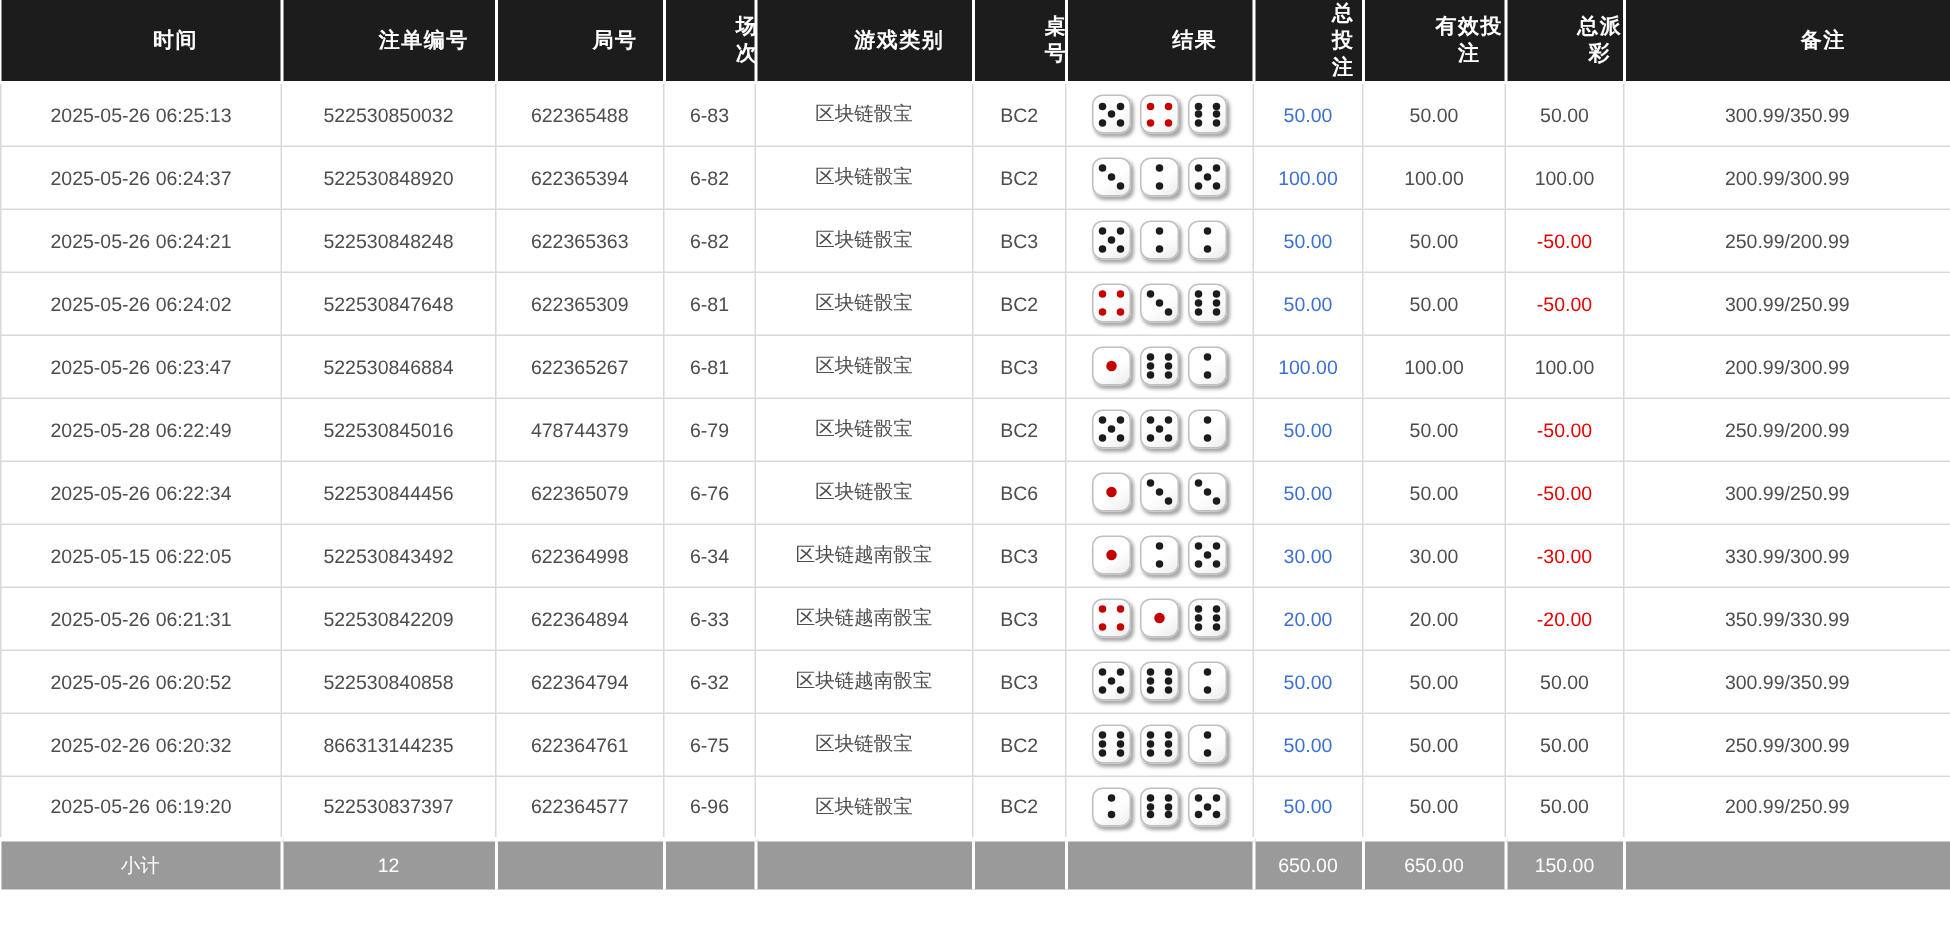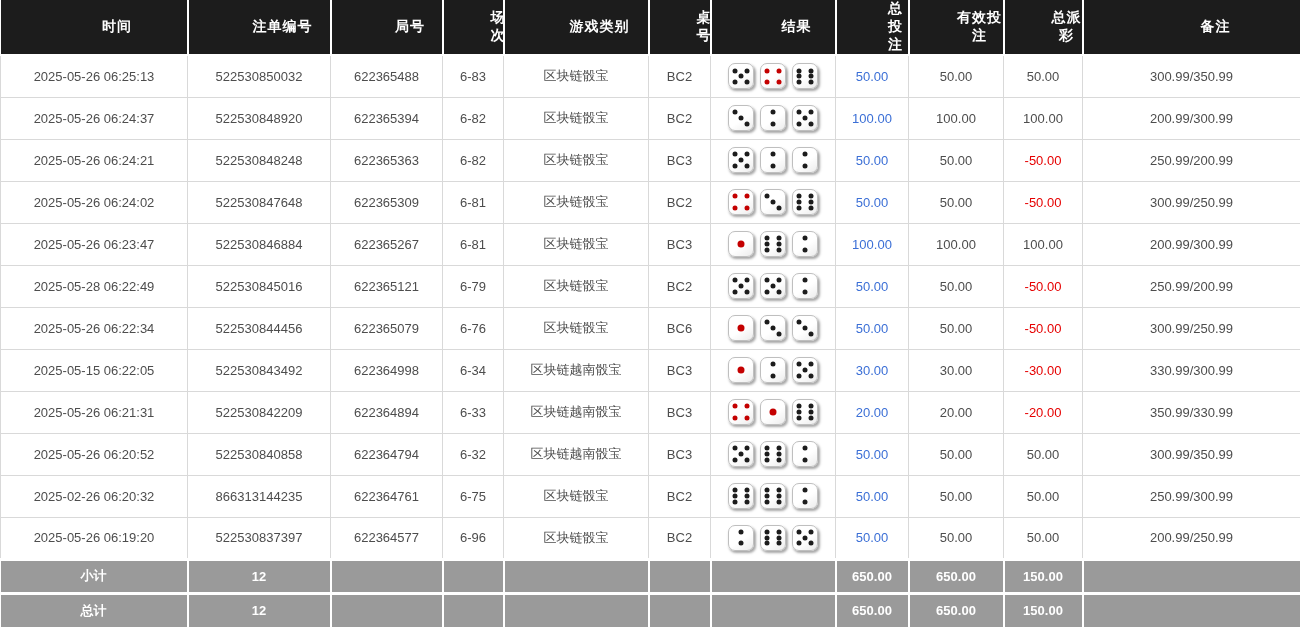--- a/index.html
+++ b/index.html
@@ -11,21 +11,21 @@
              font-weight:bold; text-align:center; border-right:2px solid #ffffff;
              border-bottom:2px solid #ffffff; letter-spacing:1px;padding-left:47px; }
   thead th:last-child { border-right:none; }
 
   tbody td { height:42px; border:1px solid #d9d9d9; font-size:13px; color:#4d4d4d;
              text-align:center; background:#ffffff; vertical-align:middle; }
 
   td.total-bet { color:#3b6fd6; }
   td.payout.neg { color:#e60000; }
 
-  tr.footer-row td { background:#9a9a9a; color:#ffffff; font-weight:bold;
+  tr.footer-row td { background:#9a9a9a; color:#ffffff; font-weight:normal;
                      height:34px; font-size:13px; border:none;
                      border-right:2px solid #ffffff; border-top:3px solid #ffffff; }
   tr.footer-row td:last-child { border-right:none; }
 
   .die { display:inline-block; width:26px; height:26px; position:relative;
          background:linear-gradient(145deg,#ffffff 55%,#ececec);
          border:1px solid #bfbfbf; border-radius:7px; margin:0 3px;
          vertical-align:middle; box-shadow:1.5px 2px 2.5px rgba(0,0,0,0.35); }
   .die .pip { position:absolute; width:5px; height:5px; border-radius:50%;
               background:#1c1c1c; transform:translate(-50%,-50%); }
@@ -126,21 +126,21 @@
         <td>BC3</td>
         <td><span class="die v1"><span class="pip red" style="left: 50%; top: 50%;"></span></span><span class="die v6"><span class="pip" style="left: 27%; top: 27%;"></span><span class="pip" style="left: 73%; top: 27%;"></span><span class="pip" style="left: 27%; top: 50%;"></span><span class="pip" style="left: 73%; top: 50%;"></span><span class="pip" style="left: 27%; top: 73%;"></span><span class="pip" style="left: 73%; top: 73%;"></span></span><span class="die v2"><span class="pip" style="left: 50%; top: 27%;"></span><span class="pip" style="left: 50%; top: 73%;"></span></span></td>
         <td class="total-bet">100.00</td>
         <td>100.00</td>
         <td class="payout">100.00</td>
         <td>200.99/300.99</td>
       </tr>
       <tr>
         <td>2025-05-28 06:22:49</td>
         <td>522530845016</td>
-        <td>622365121</td>
+        <td>478744379</td>
         <td>6-79</td>
         <td>区块链骰宝</td>
         <td>BC2</td>
         <td><span class="die v5"><span class="pip" style="left: 27%; top: 27%;"></span><span class="pip" style="left: 73%; top: 27%;"></span><span class="pip" style="left: 50%; top: 50%;"></span><span class="pip" style="left: 27%; top: 73%;"></span><span class="pip" style="left: 73%; top: 73%;"></span></span><span class="die v5"><span class="pip" style="left: 27%; top: 27%;"></span><span class="pip" style="left: 73%; top: 27%;"></span><span class="pip" style="left: 50%; top: 50%;"></span><span class="pip" style="left: 27%; top: 73%;"></span><span class="pip" style="left: 73%; top: 73%;"></span></span><span class="die v2"><span class="pip" style="left: 50%; top: 27%;"></span><span class="pip" style="left: 50%; top: 73%;"></span></span></td>
         <td class="total-bet">50.00</td>
         <td>50.00</td>
         <td class="payout neg">-50.00</td>
         <td>250.99/200.99</td>
       </tr>
       <tr>
@@ -227,27 +227,14 @@
         <td></td>
         <td></td>
         <td></td>
         <td></td>
         <td></td>
         <td>650.00</td>
         <td>650.00</td>
         <td>150.00</td>
         <td></td>
       </tr>
-      <tr class="footer-row">
-        <td>总计</td>
-        <td>12</td>
-        <td></td>
-        <td></td>
-        <td></td>
-        <td></td>
-        <td></td>
-        <td>650.00</td>
-        <td>650.00</td>
-        <td>150.00</td>
-        <td></td>
-      </tr>
     </tbody>
 </table>
 
 </body></html>

